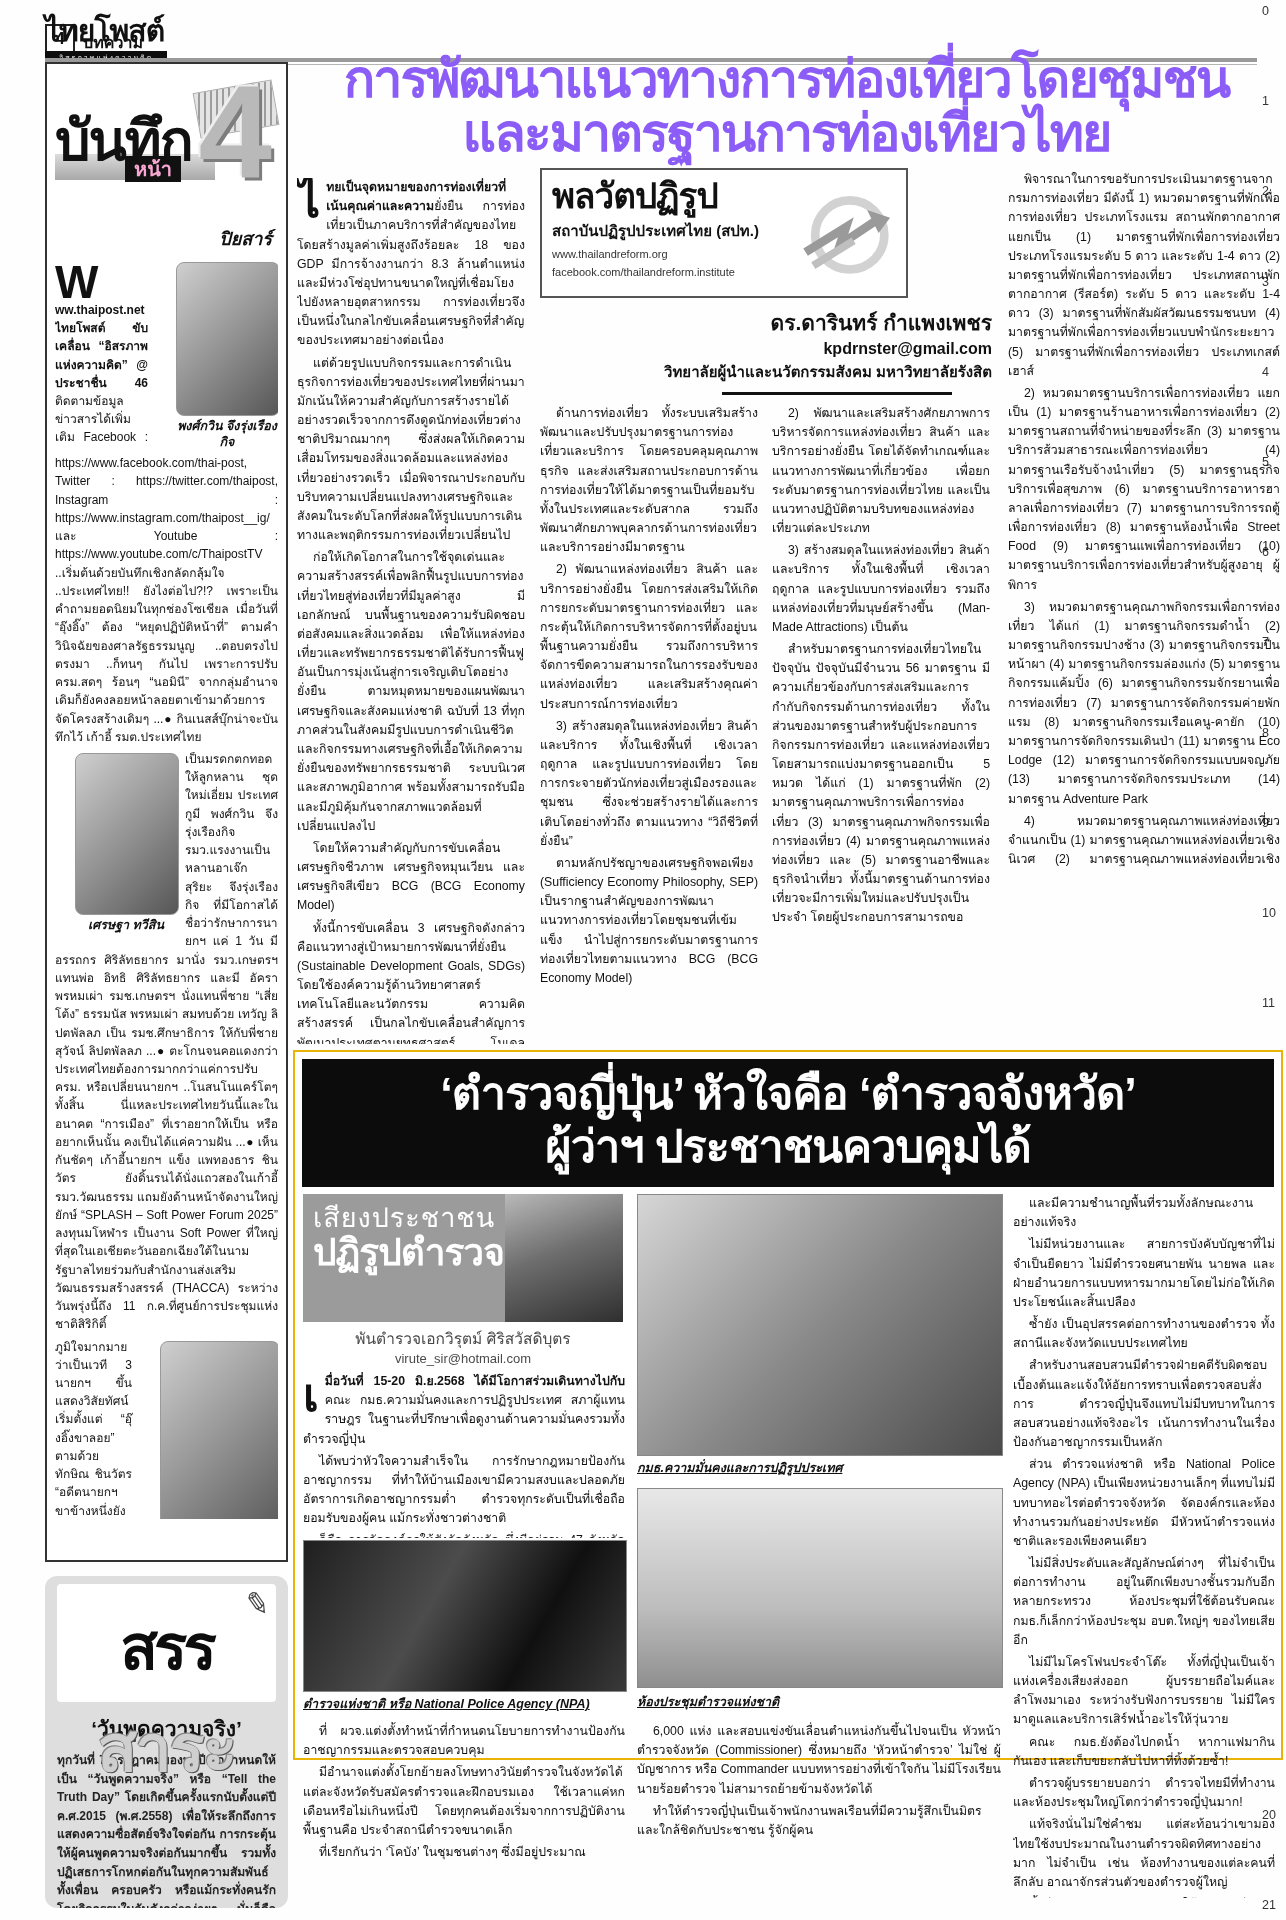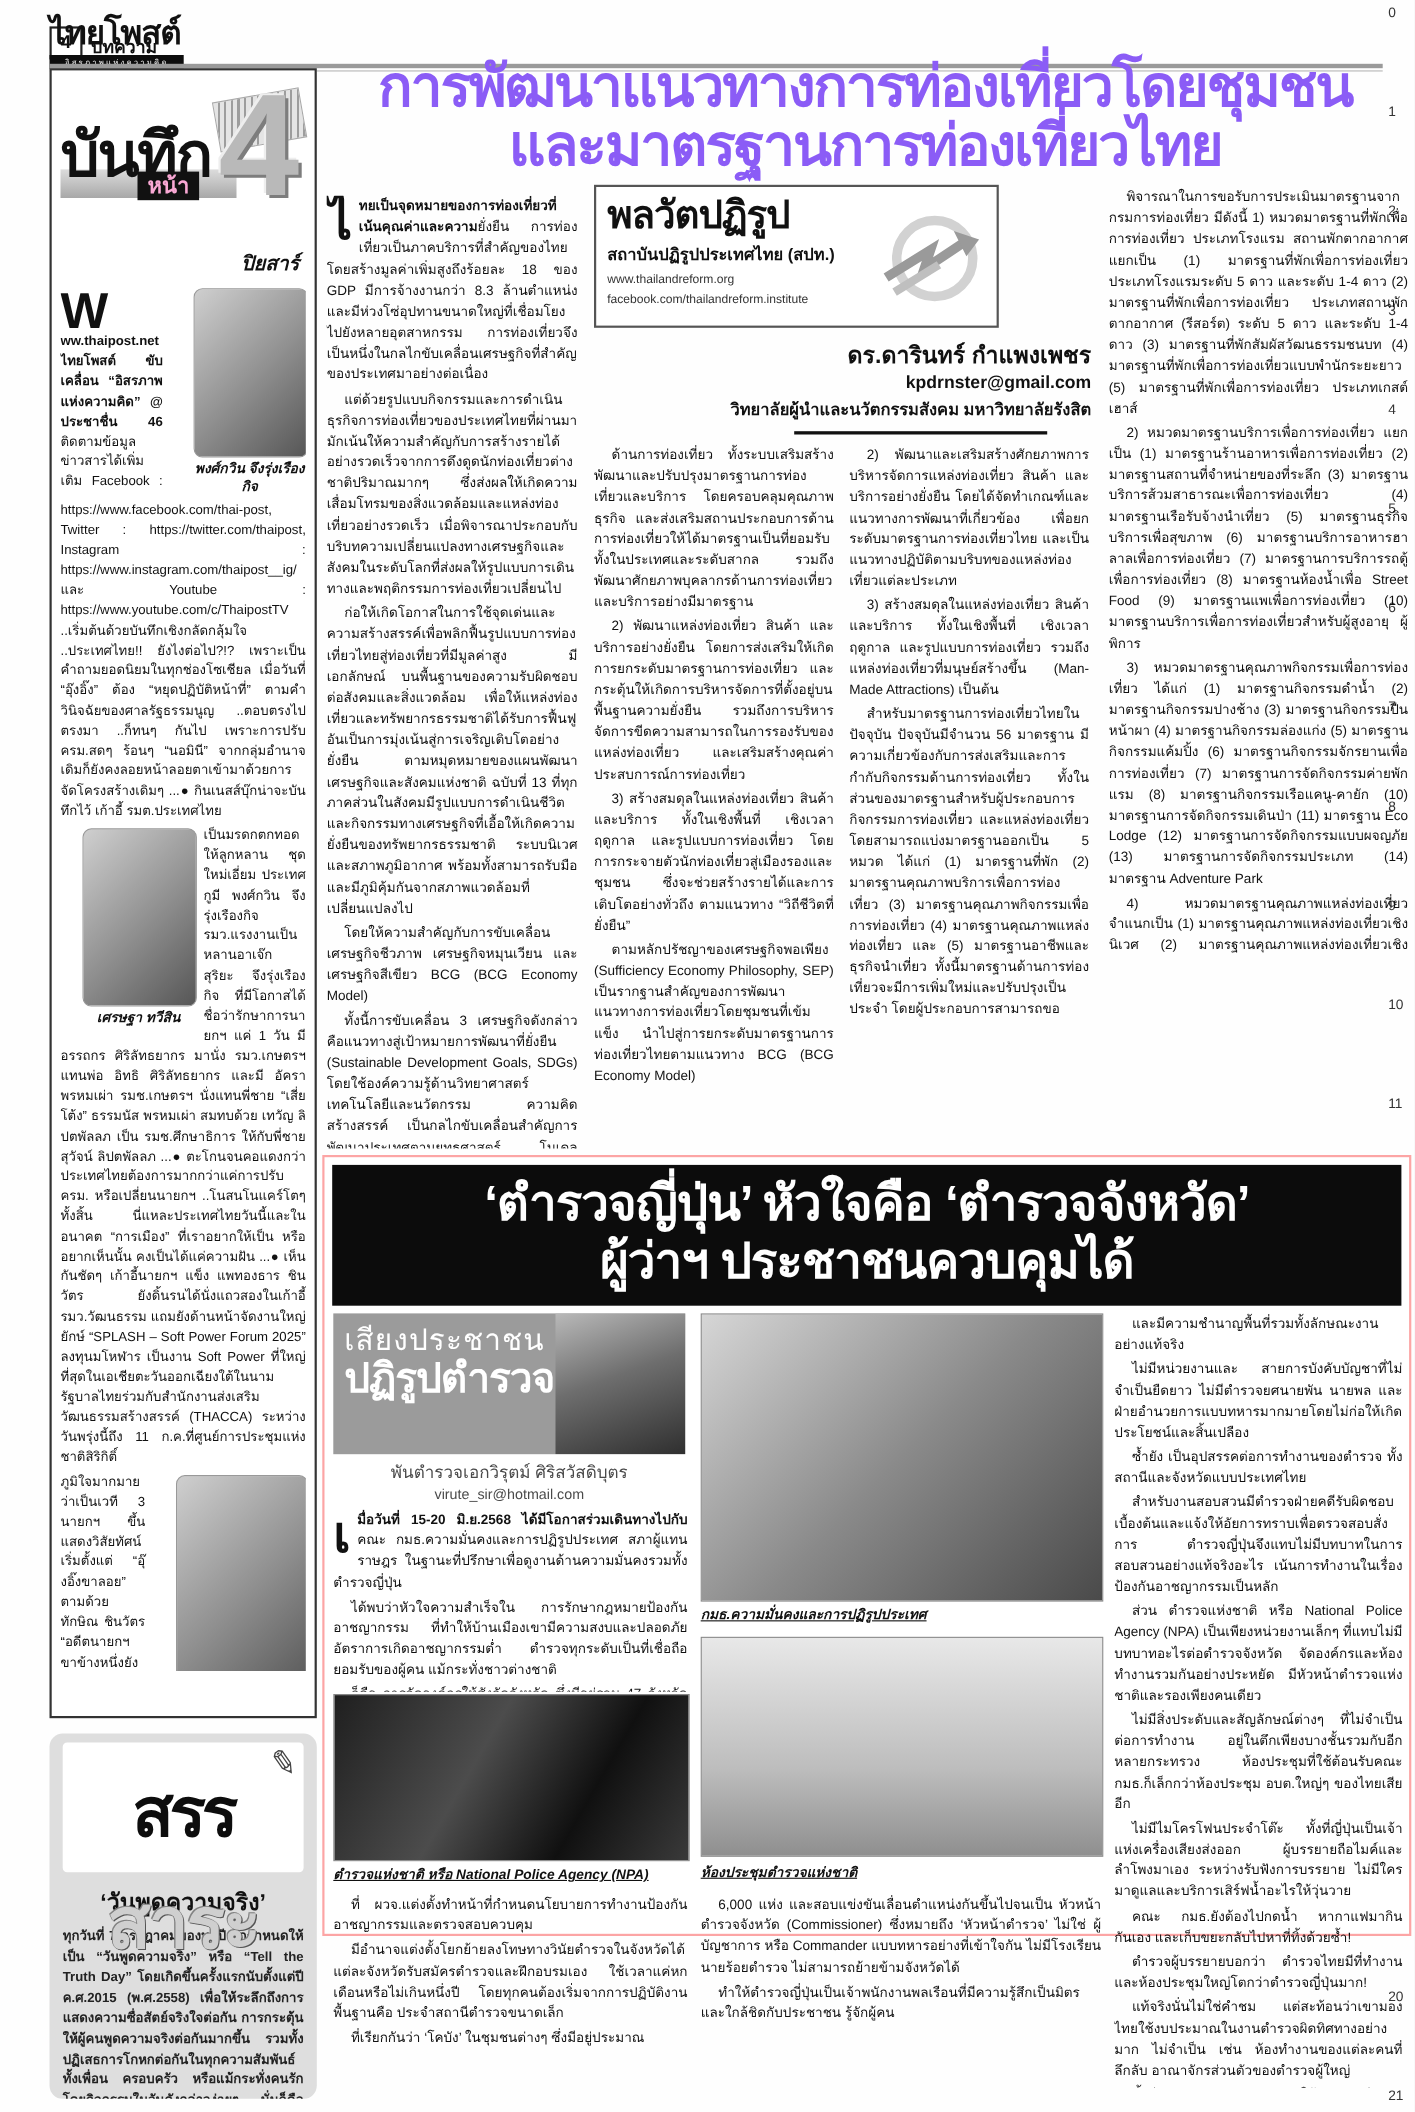--- a/index.html
+++ b/index.html
@@ -72,21 +72,21 @@
   .rb-sub{font-size:15px;font-weight:bold;margin-top:6px;}
   .rb-url{font-size:11px;color:#333;margin-top:5px;line-height:1.2;}
   .rb-logo{width:104px;display:flex;align-items:center;justify-content:center;}
   .byline{position:absolute;left:540px;top:306px;width:452px;text-align:right;}
   .by-name{font-size:21px;font-weight:bold;}
   .by-email{font-size:16px;font-weight:bold;margin-top:1px;}
   .by-affil{font-size:15px;font-weight:bold;margin-top:2px;}
   .by-rule{margin:8px 40px 0 auto;width:230px;border-top:3px solid #111;}
 
   
-  .police{position:absolute;left:293px;top:1050px;width:990px;height:710px;border:2px solid #fca5a5;
+  .police{position:absolute;left:293px;top:1050px;width:990px;height:710px;border:2px solid #eab308;
           box-sizing:border-box;background:#fff;}
   .police-head{margin:7px;background:#0c0c0c;color:#fff;text-align:center;font-weight:bold;
                font-size:45px;line-height:1.18;padding:8px 0 14px;letter-spacing:-1px;}
   .siang{position:absolute;left:8px;top:142px;width:320px;height:128px;background:#9b9b9b;overflow:hidden;}
   .siang-txt{position:absolute;left:10px;top:10px;color:#fff;}
   .siang-l1{font-size:27px;letter-spacing:1px;line-height:1.1;}
   .siang-l2{font-size:37px;font-weight:bold;line-height:1.05;letter-spacing:-1px;}
   .siang-photo{position:absolute;right:0;top:0;width:118px;height:128px;
                background:linear-gradient(160deg,#b9b9b9,#6e6e6e 45%,#2f2f2f);}
   .siang-author{position:absolute;left:8px;top:274px;width:320px;text-align:center;color:#4a4a4a;}

